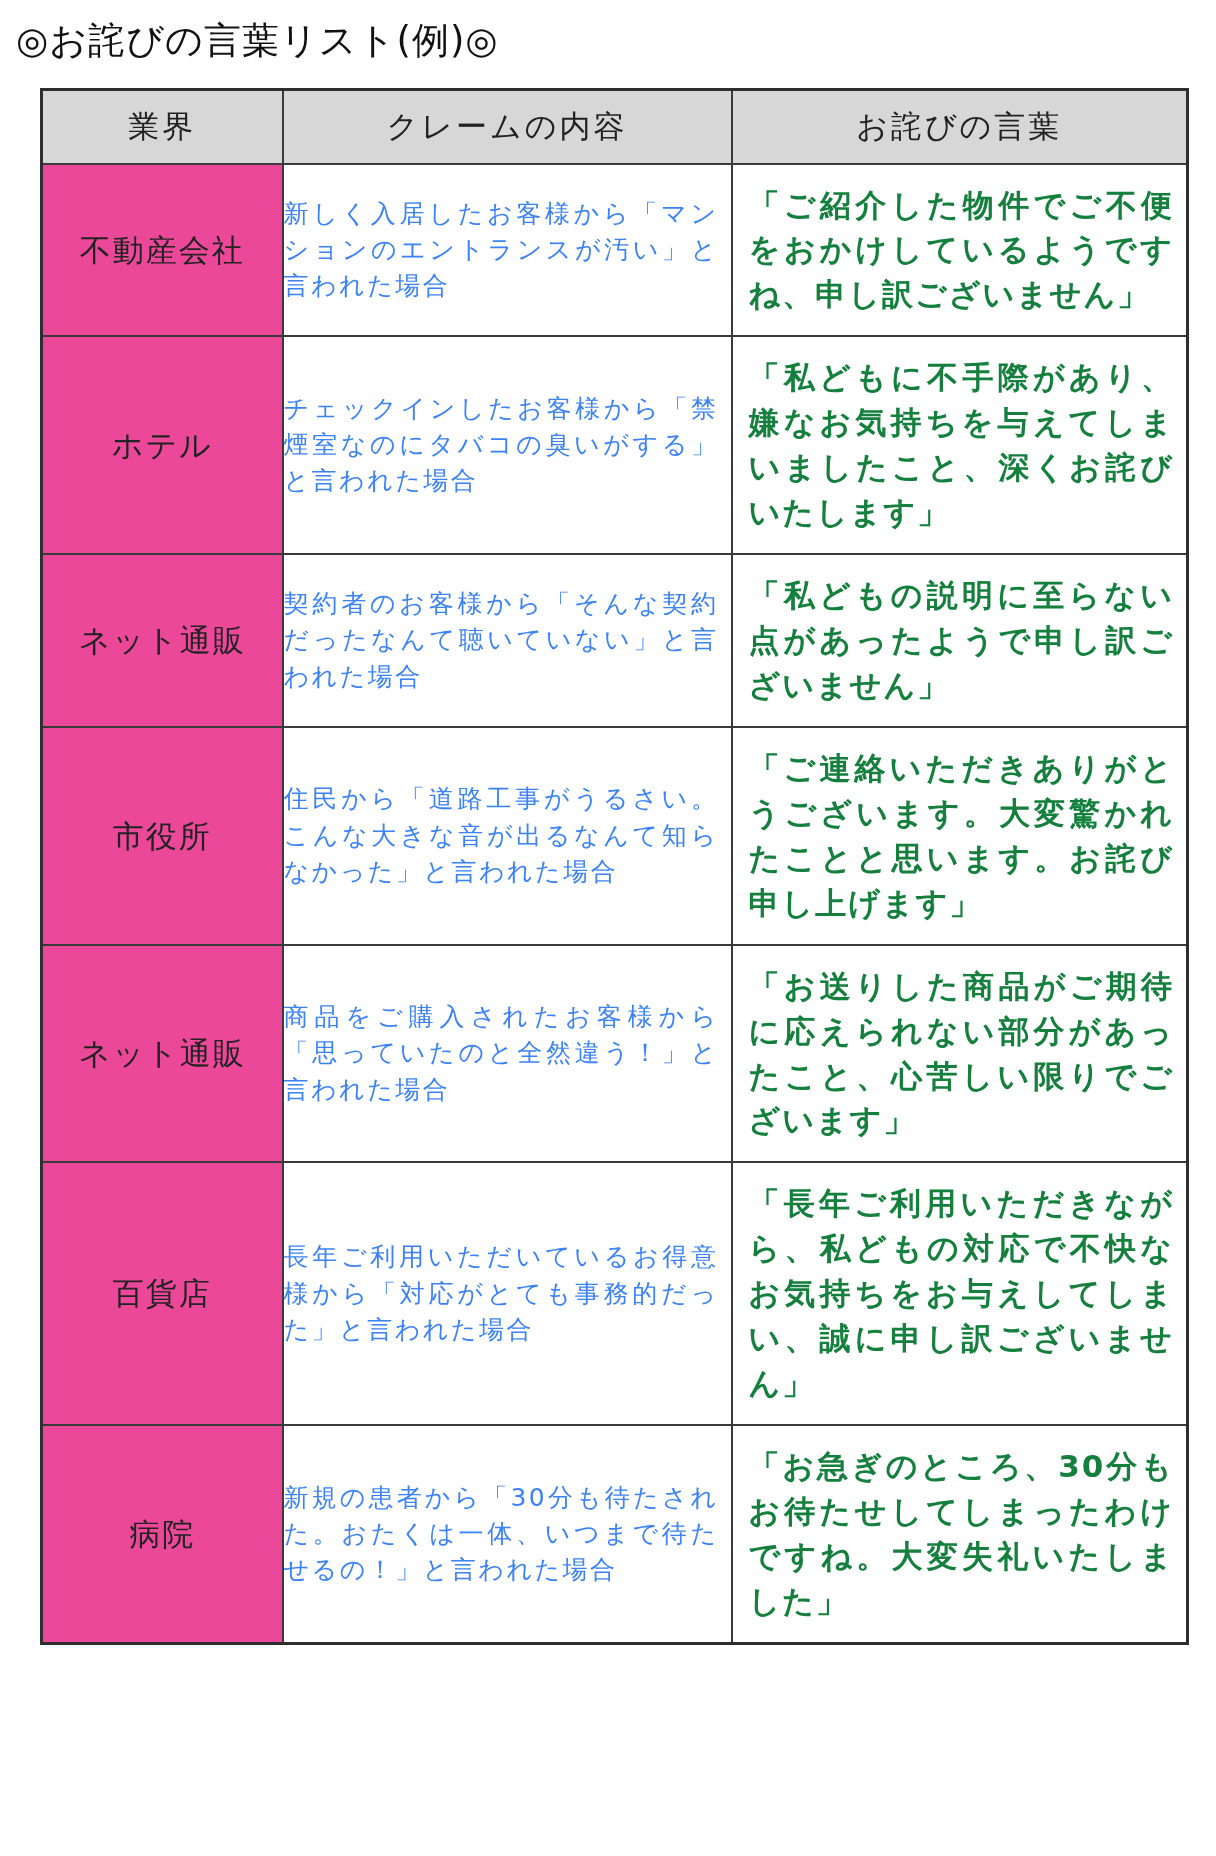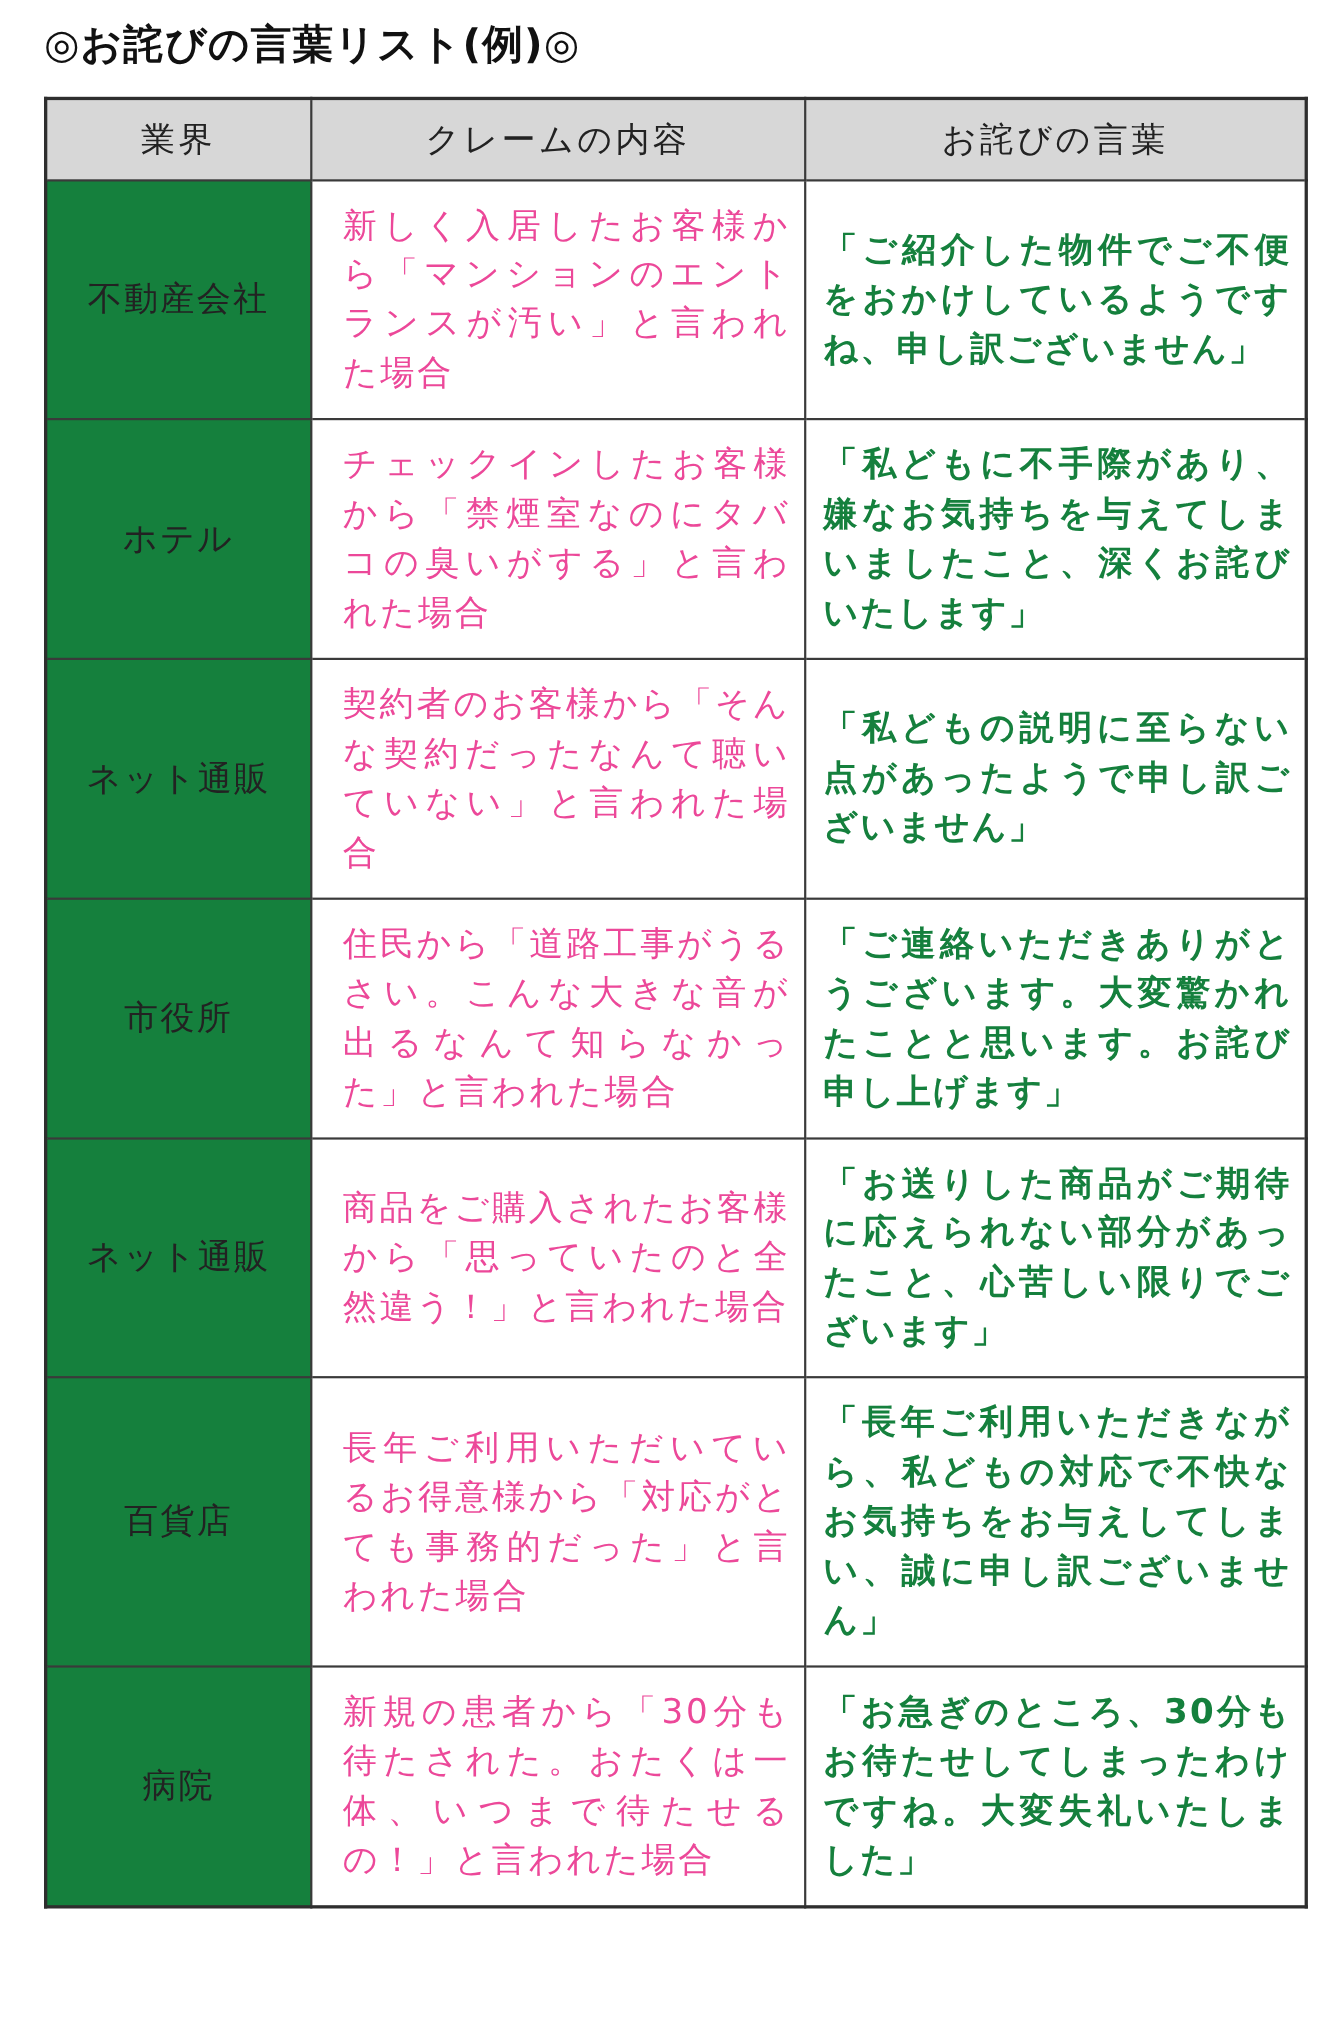--- a/index.html
+++ b/index.html
@@ -11,23 +11,23 @@
     font-family: "DejaVu Sans", "Liberation Sans", sans-serif;
     color: #1f1f1f;
   }
   .page {
     width: 1216px;
     min-height: 1856px;
     box-sizing: border-box;
     padding: 10px 0 30px 0;
   }
   .title {
-    margin: 6px 0 22px 40px;
+    margin: 6px 0 22px 16px;
     font-size: 37px;
-    font-weight: 700;
+    font-weight: 400;
     letter-spacing: 1px;
     color: #111111;
   }
   table.apology-table {
     border-collapse: collapse;
     table-layout: fixed;
     margin-left: 40px;
     width: 1146px;
     border: 3px solid #2e2e2e;
   }
@@ -43,37 +43,37 @@
   .apology-table thead th {
     background: #d7d7d7;
     height: 74px;
     font-size: 31px;
     font-weight: 400;
     letter-spacing: 3px;
     text-align: center;
     color: #222222;
   }
   td.cell-industry {
-    background: #15803d;
+    background: #ec4899;
     text-align: center;
     font-size: 31px;
     font-weight: 500;
     letter-spacing: 2px;
     line-height: 1.5;
     white-space: pre-line;
     color: #222222;
     padding: 10px 6px;
   }
   td.cell-complaint {
-    padding: 18px 12px 18px 28px;
-    font-size: 31px;
+    padding: 18px 12px 18px 0;
+    font-size: 25px;
     line-height: 1.45;
     letter-spacing: 2.5px;
     text-align: justify;
-    color: #ec4899;
+    color: #3b82f6;
   }
   td.cell-apology {
     padding: 18px 12px 18px 16px;
     font-size: 31px;
     font-weight: 700;
     line-height: 1.45;
     letter-spacing: 2px;
     text-align: justify;
     color: #15803d;
   }

